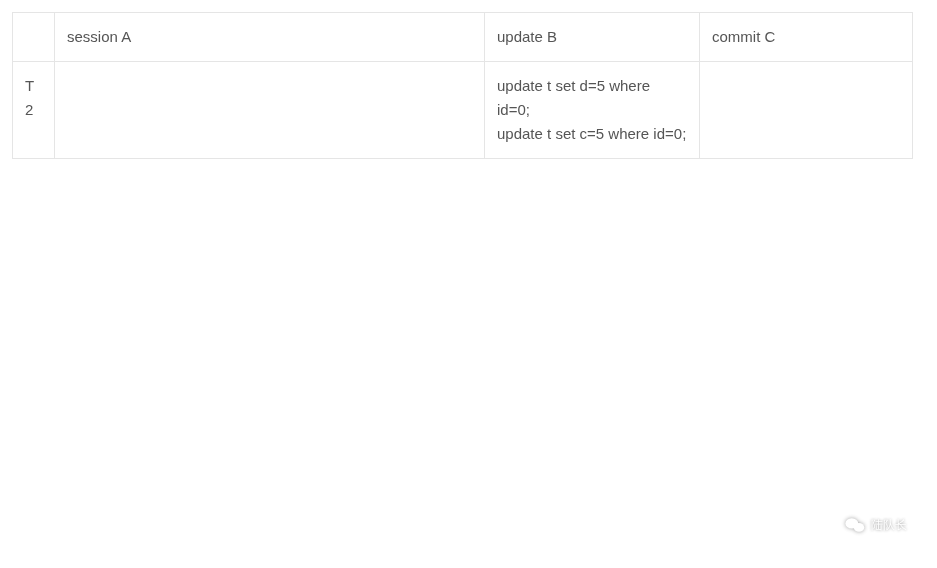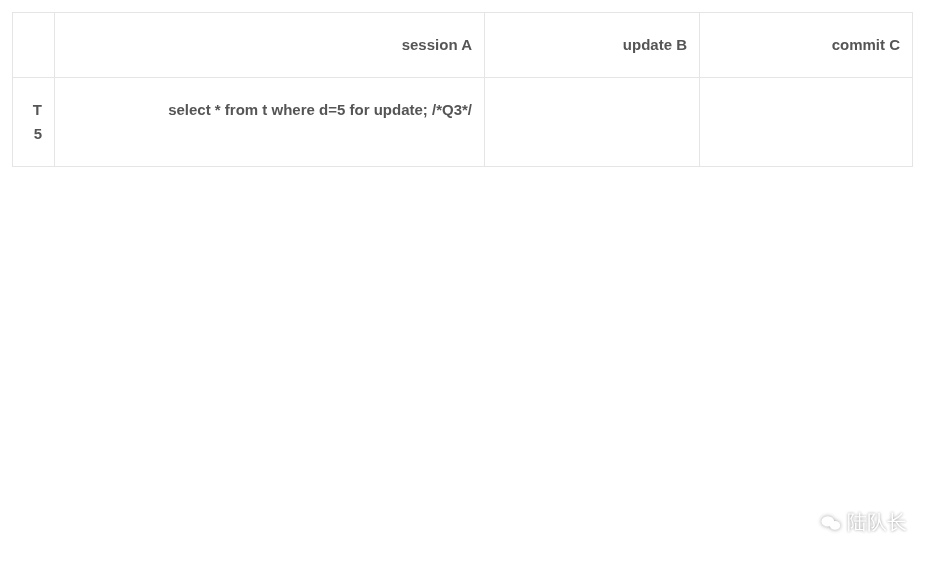--- a/index.html
+++ b/index.html
@@ -16,39 +16,39 @@
     border-collapse: collapse;
     width: 900px;
     table-layout: fixed;
   }
   col.step { width: 42px; }
   col.a    { width: 430px; }
   col.b    { width: 215px; }
   col.c    { width: 213px; }
   th, td {
     border: 1px solid #e5e5e5;
-    padding: 20px 12px;
-    text-align: right;
+    padding: 12px 12px;
+    text-align: left;
     vertical-align: top;
-    font-weight: bold;
+    font-weight: normal;
     line-height: 1.6;
     word-wrap: break-word;
   }
   thead th { color: #555; }
   .watermark {
     position: fixed;
     right: 30px;
     bottom: 32px;
     display: flex;
-    align-items: flex-end;
+    align-items: flex-start;
     gap: 6px;
     color: #fff;
     opacity: 0.75;
     text-shadow: 0 0 3px rgba(0,0,0,0.6);
-    font-size: 20px;
+    font-size: 12px;
     pointer-events: none;
   }
   .watermark svg { filter: drop-shadow(0 0 2px rgba(0,0,0,0.5)); }
 </style>
 </head>
 <body>
 
 <table>
   <colgroup>
     <col class="step">
@@ -59,23 +59,23 @@
   <thead>
     <tr>
       <th></th>
       <th>session A</th>
       <th>update B</th>
       <th>commit C</th>
     </tr>
   </thead>
   <tbody>
     <tr>
-      <td>T5</td>
-      <td>select * from t where d=5 for update; /*Q3*/</td>
+      <td>T2</td>
       <td></td>
+      <td>update t set d=5 where id=0;<br>update t set c=5 where id=0;</td>
       <td></td>
     </tr>
   </tbody>
 </table>
 
 <div class="watermark">
   <span>
     <svg width="20" height="16" viewBox="0 0 24 20" fill="#fff">
       <ellipse cx="8" cy="8" rx="8" ry="6.5"></ellipse>
       <ellipse cx="17" cy="13" rx="6.5" ry="5.5"></ellipse>

